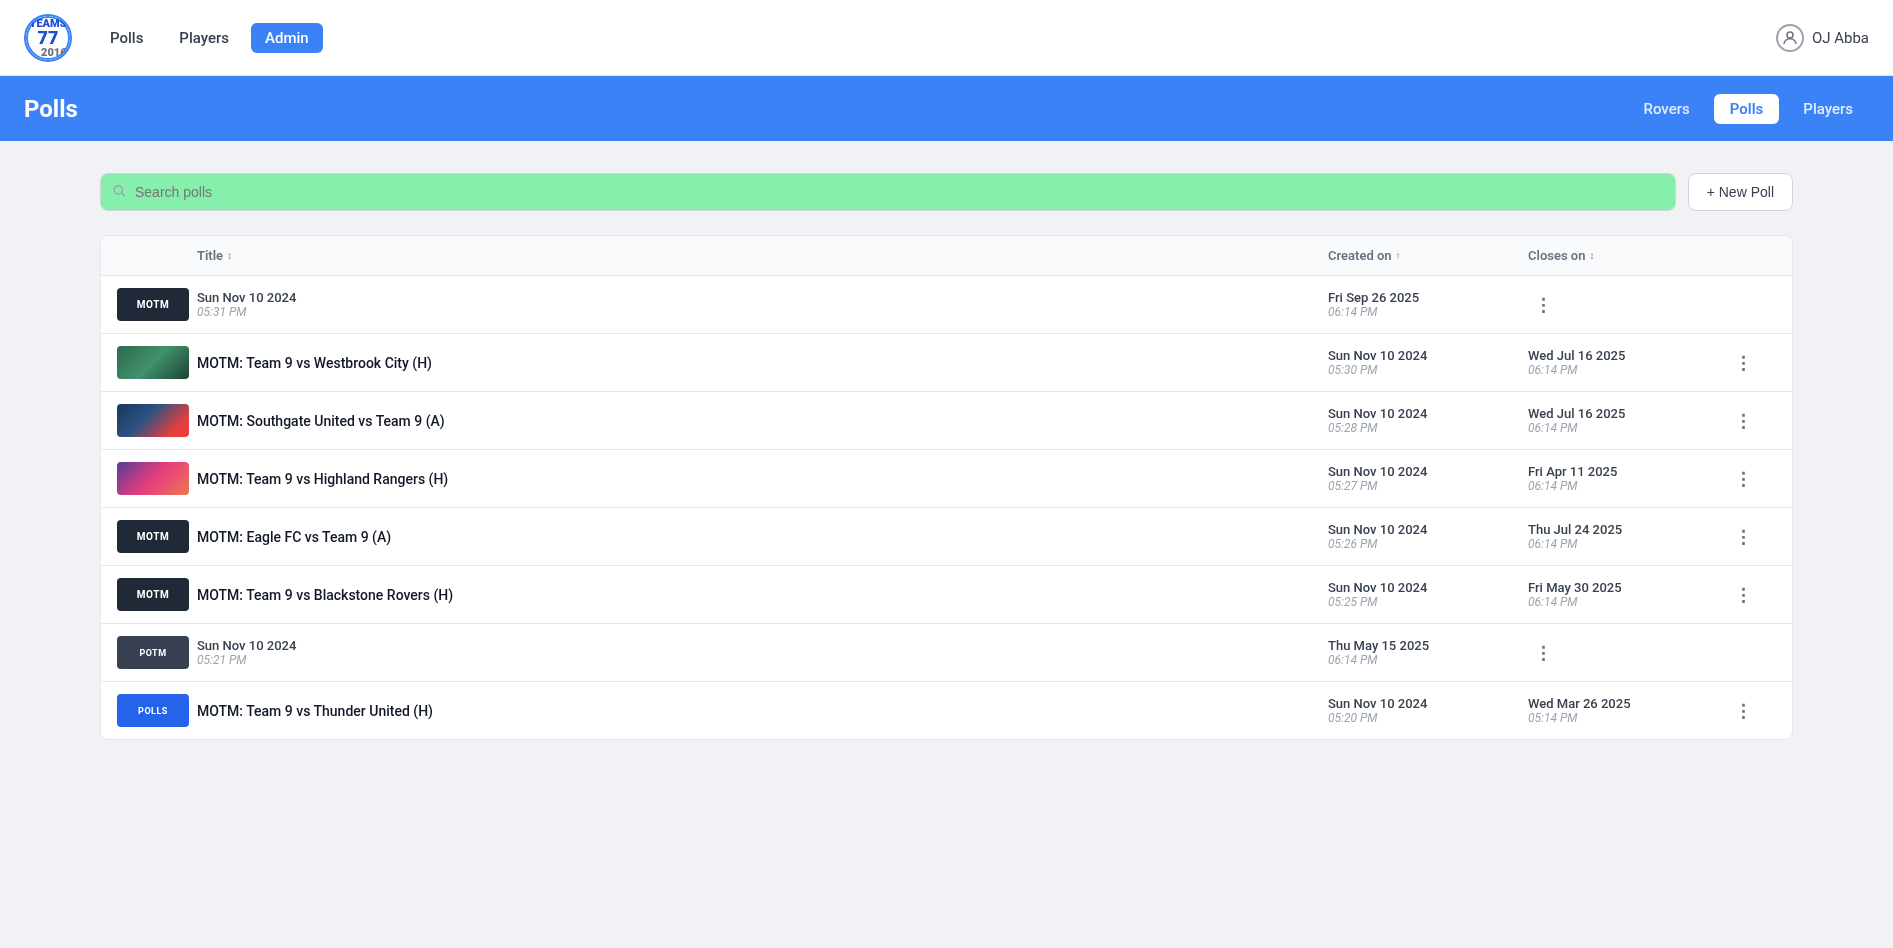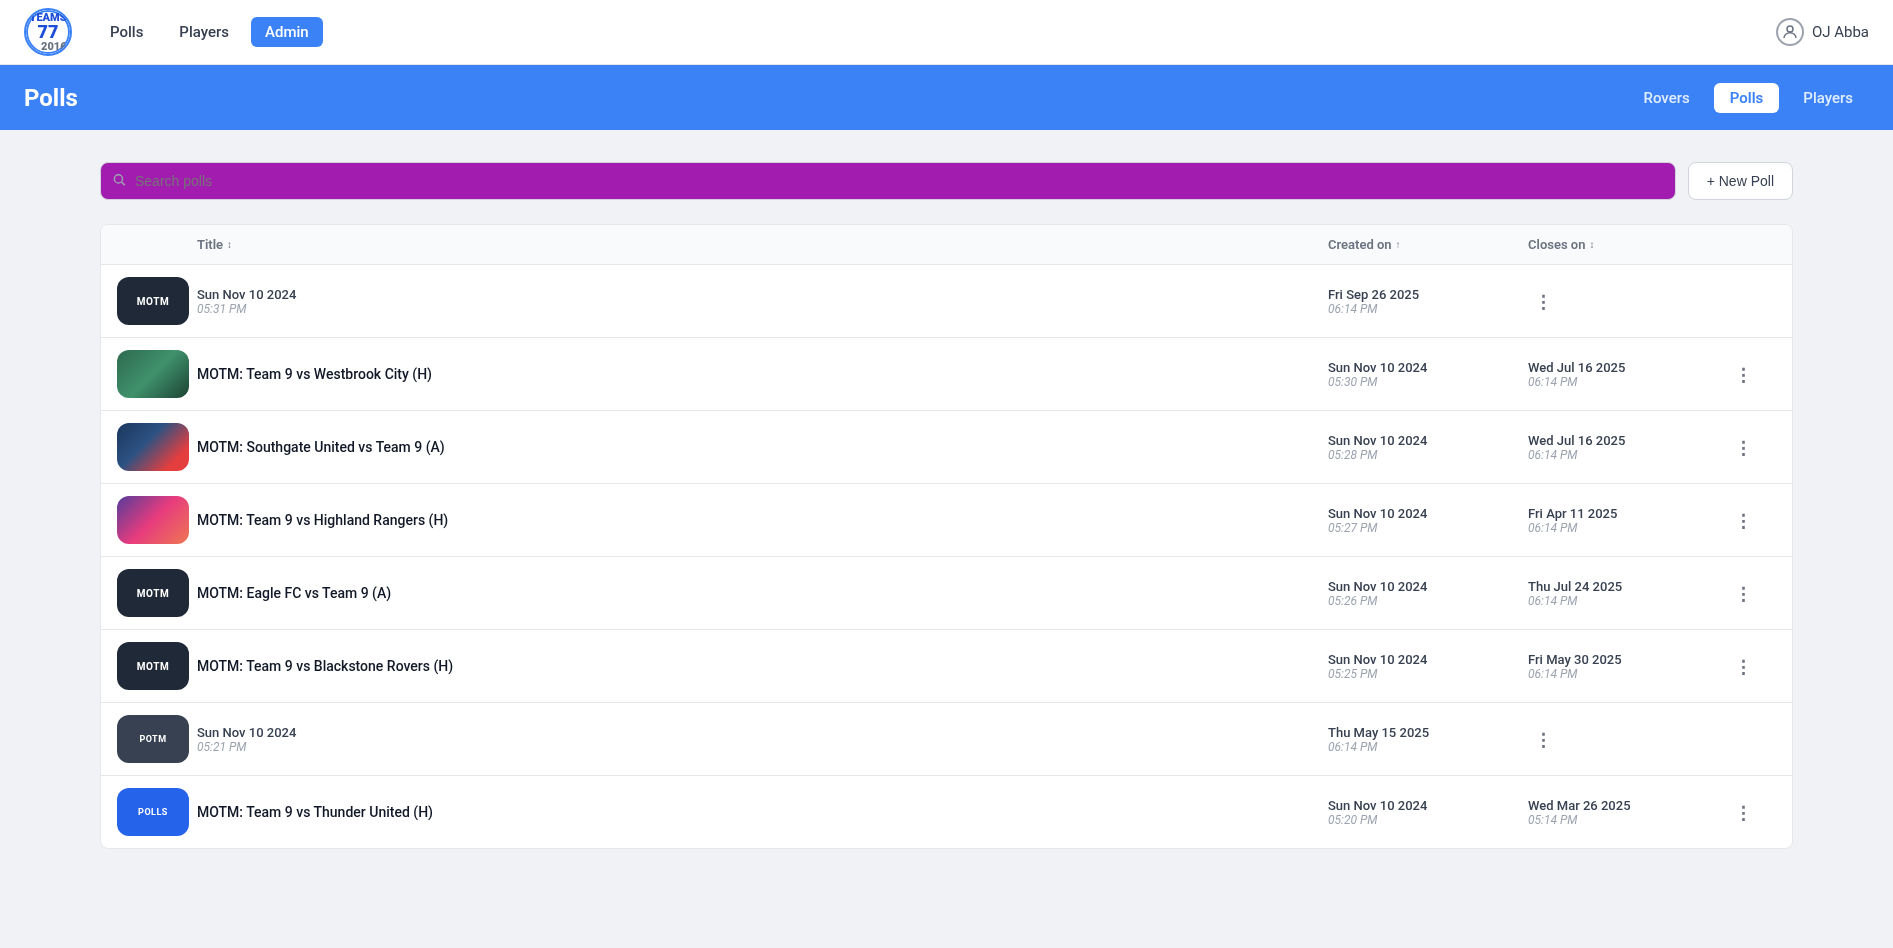--- a/index.html
+++ b/index.html
@@ -1,21 +1,21 @@
 <!DOCTYPE html>
 <html><head>
   <meta charset="utf-8">
   <style>
     * { box-sizing: border-box; margin: 0; padding: 0; }
     body { font-family: -apple-system, BlinkMacSystemFont, 'Segoe UI', Roboto, sans-serif; background: #f0f2f5; color: #333; }
 
     
     .navbar {
       background: #fff;
-      height: 65px;
+      height: 76px;
       display: flex;
       align-items: center;
       padding: 0 24px;
       border-bottom: 1px solid #e5e7eb;
       gap: 24px;
     }
     .navbar-logo {
       width: 48px;
       height: 48px;
       border-radius: 50%;
@@ -134,21 +134,21 @@
       transform: translateY(-50%);
       color: #9ca3af;
       font-size: 14px;
     }
     .search-input {
       width: 100%;
       padding: 10px 12px 10px 34px;
       border: 1px solid #d1d5db;
       border-radius: 8px;
       font-size: 14px;
-      background: #a21caf;
+      background: #86efac;
       outline: none;
     }
     .new-poll-btn {
       display: flex;
       align-items: center;
       gap: 6px;
       padding: 10px 18px;
       background: #fff;
       border: 1px solid #d1d5db;
       border-radius: 8px;
@@ -188,22 +188,22 @@
       display: grid;
       grid-template-columns: 80px 1fr 200px 200px 48px;
       padding: 12px 16px;
       border-bottom: 1px solid #e5e7eb;
       align-items: center;
     }
     .table-row:last-child { border-bottom: none; }
 
     .poll-thumb {
       width: 72px;
-      height: 48px;
-      border-radius: 12px;
+      height: 33px;
+      border-radius: 4px;
       overflow: hidden;
       flex-shrink: 0;
     }
     .thumb-placeholder {
       width: 100%;
       height: 100%;
       display: flex;
       align-items: center;
       justify-content: center;
       font-size: 10px;

